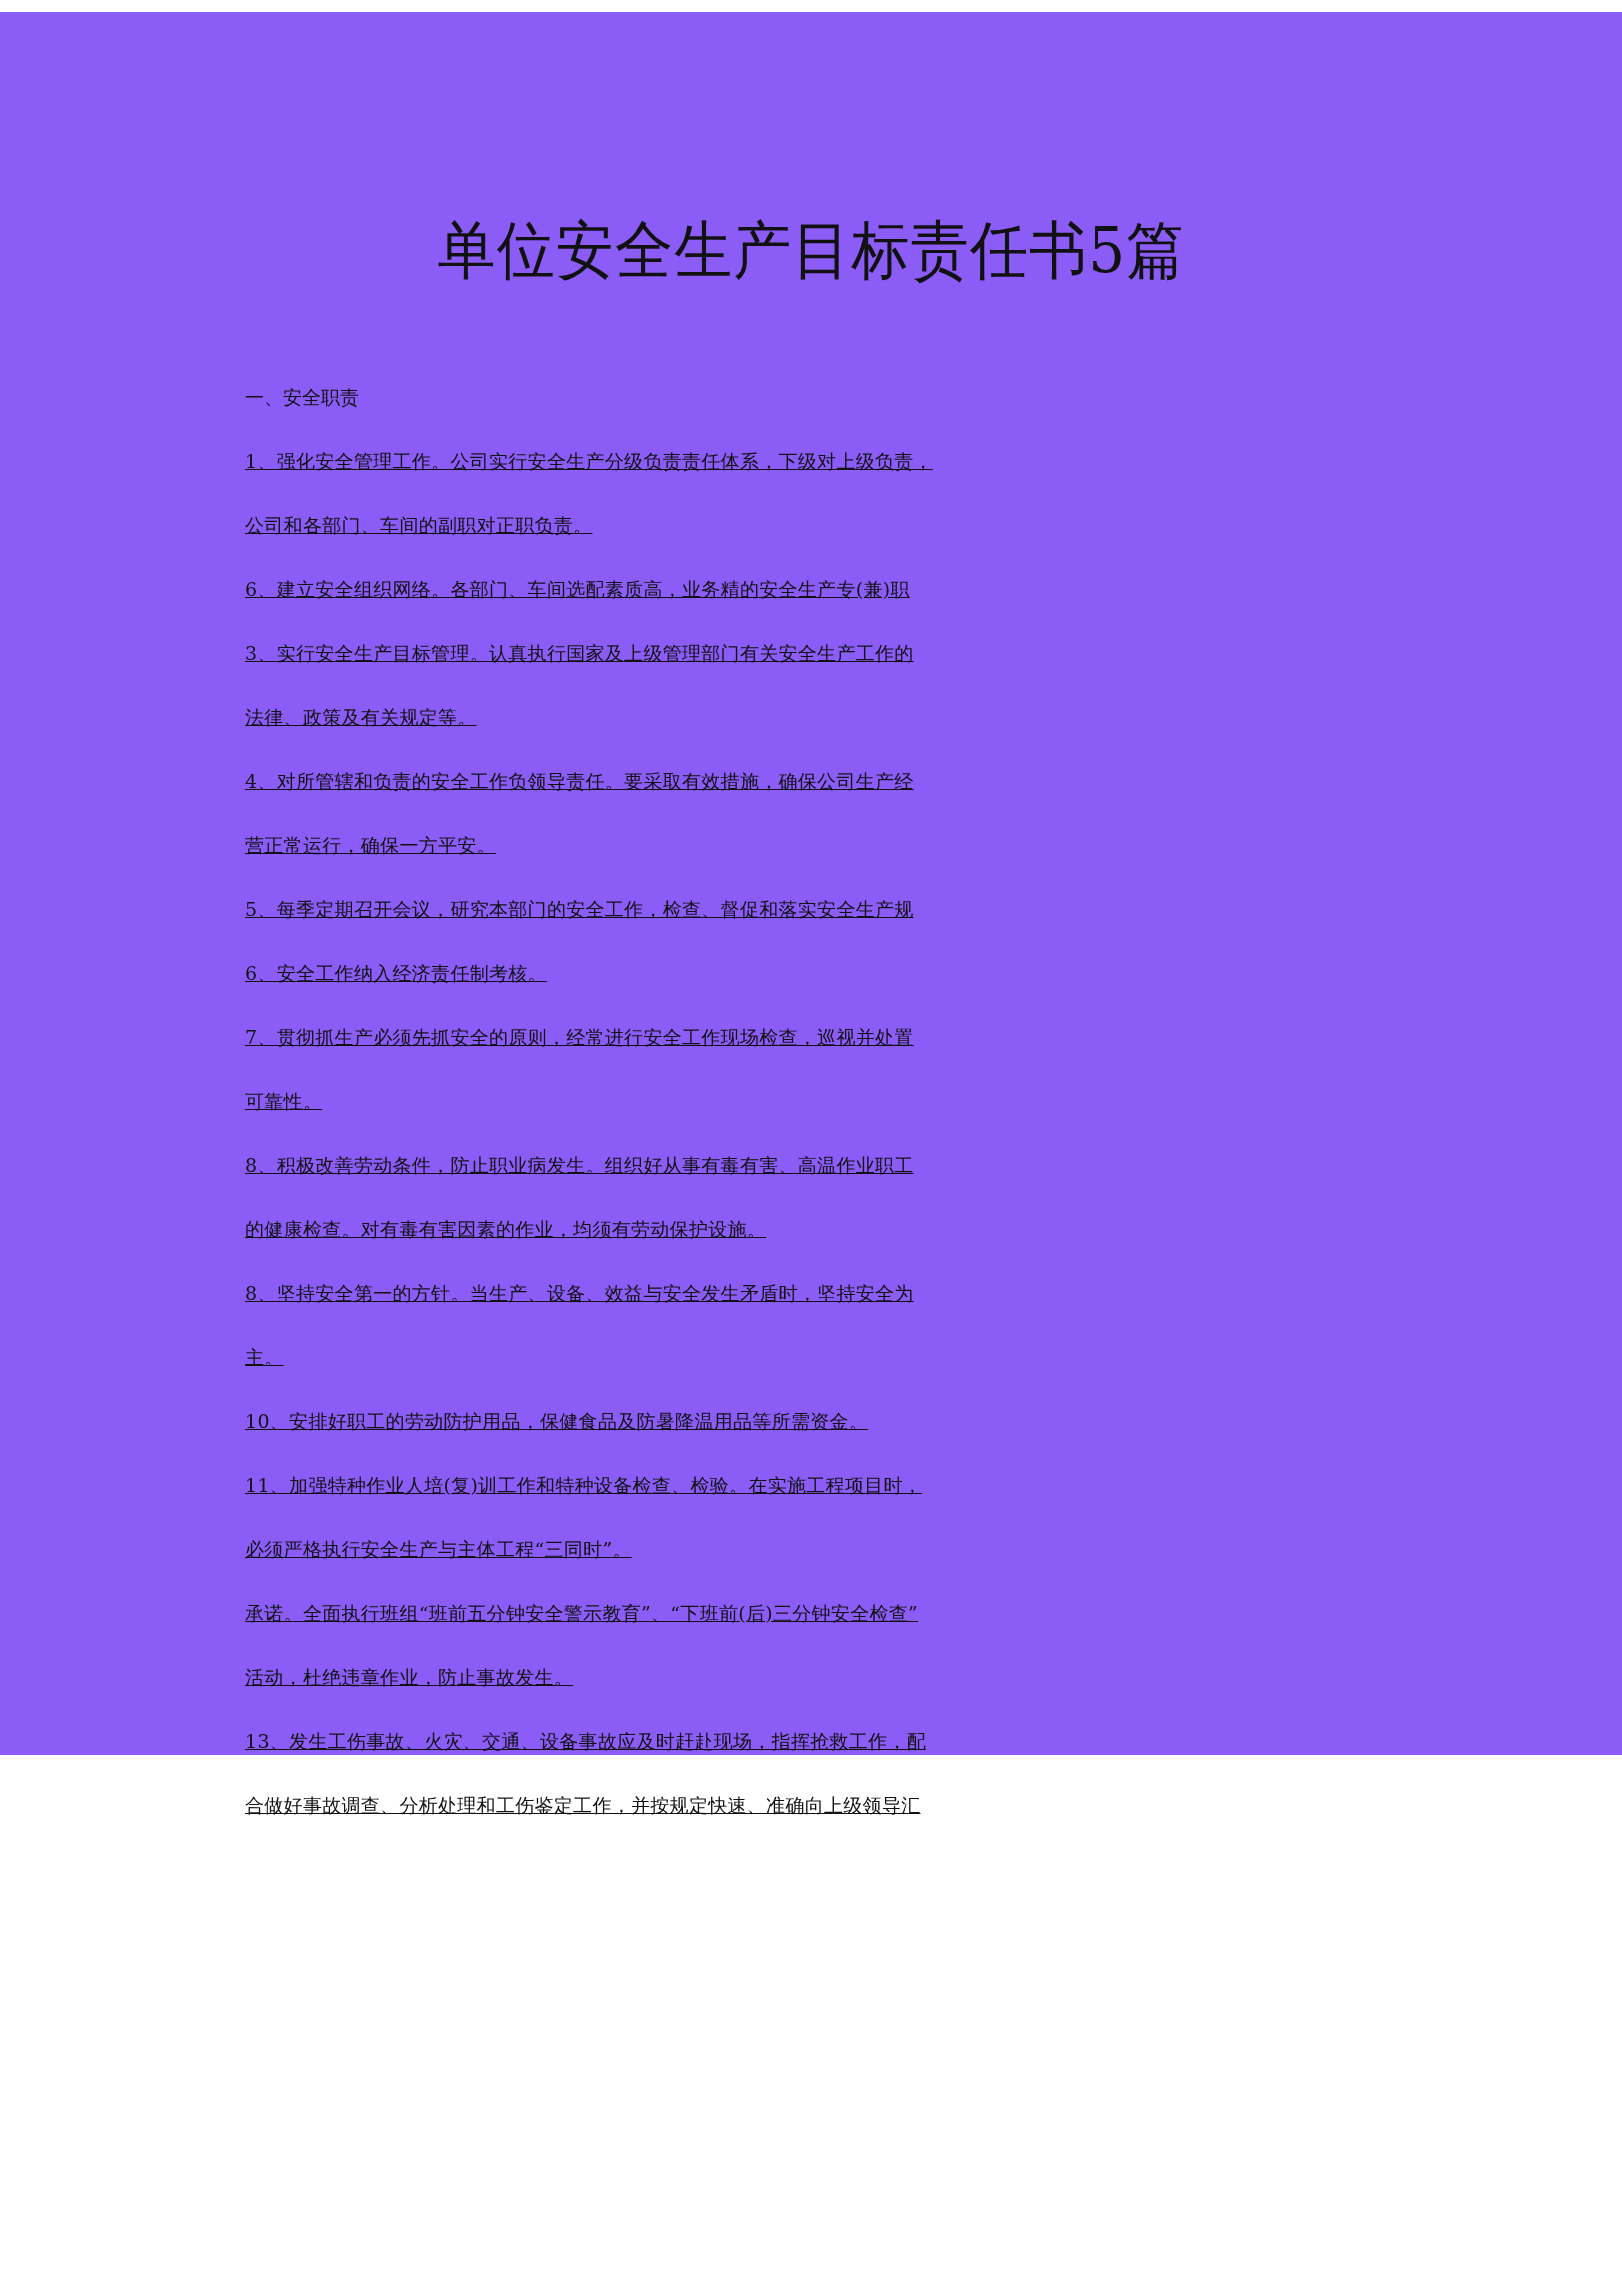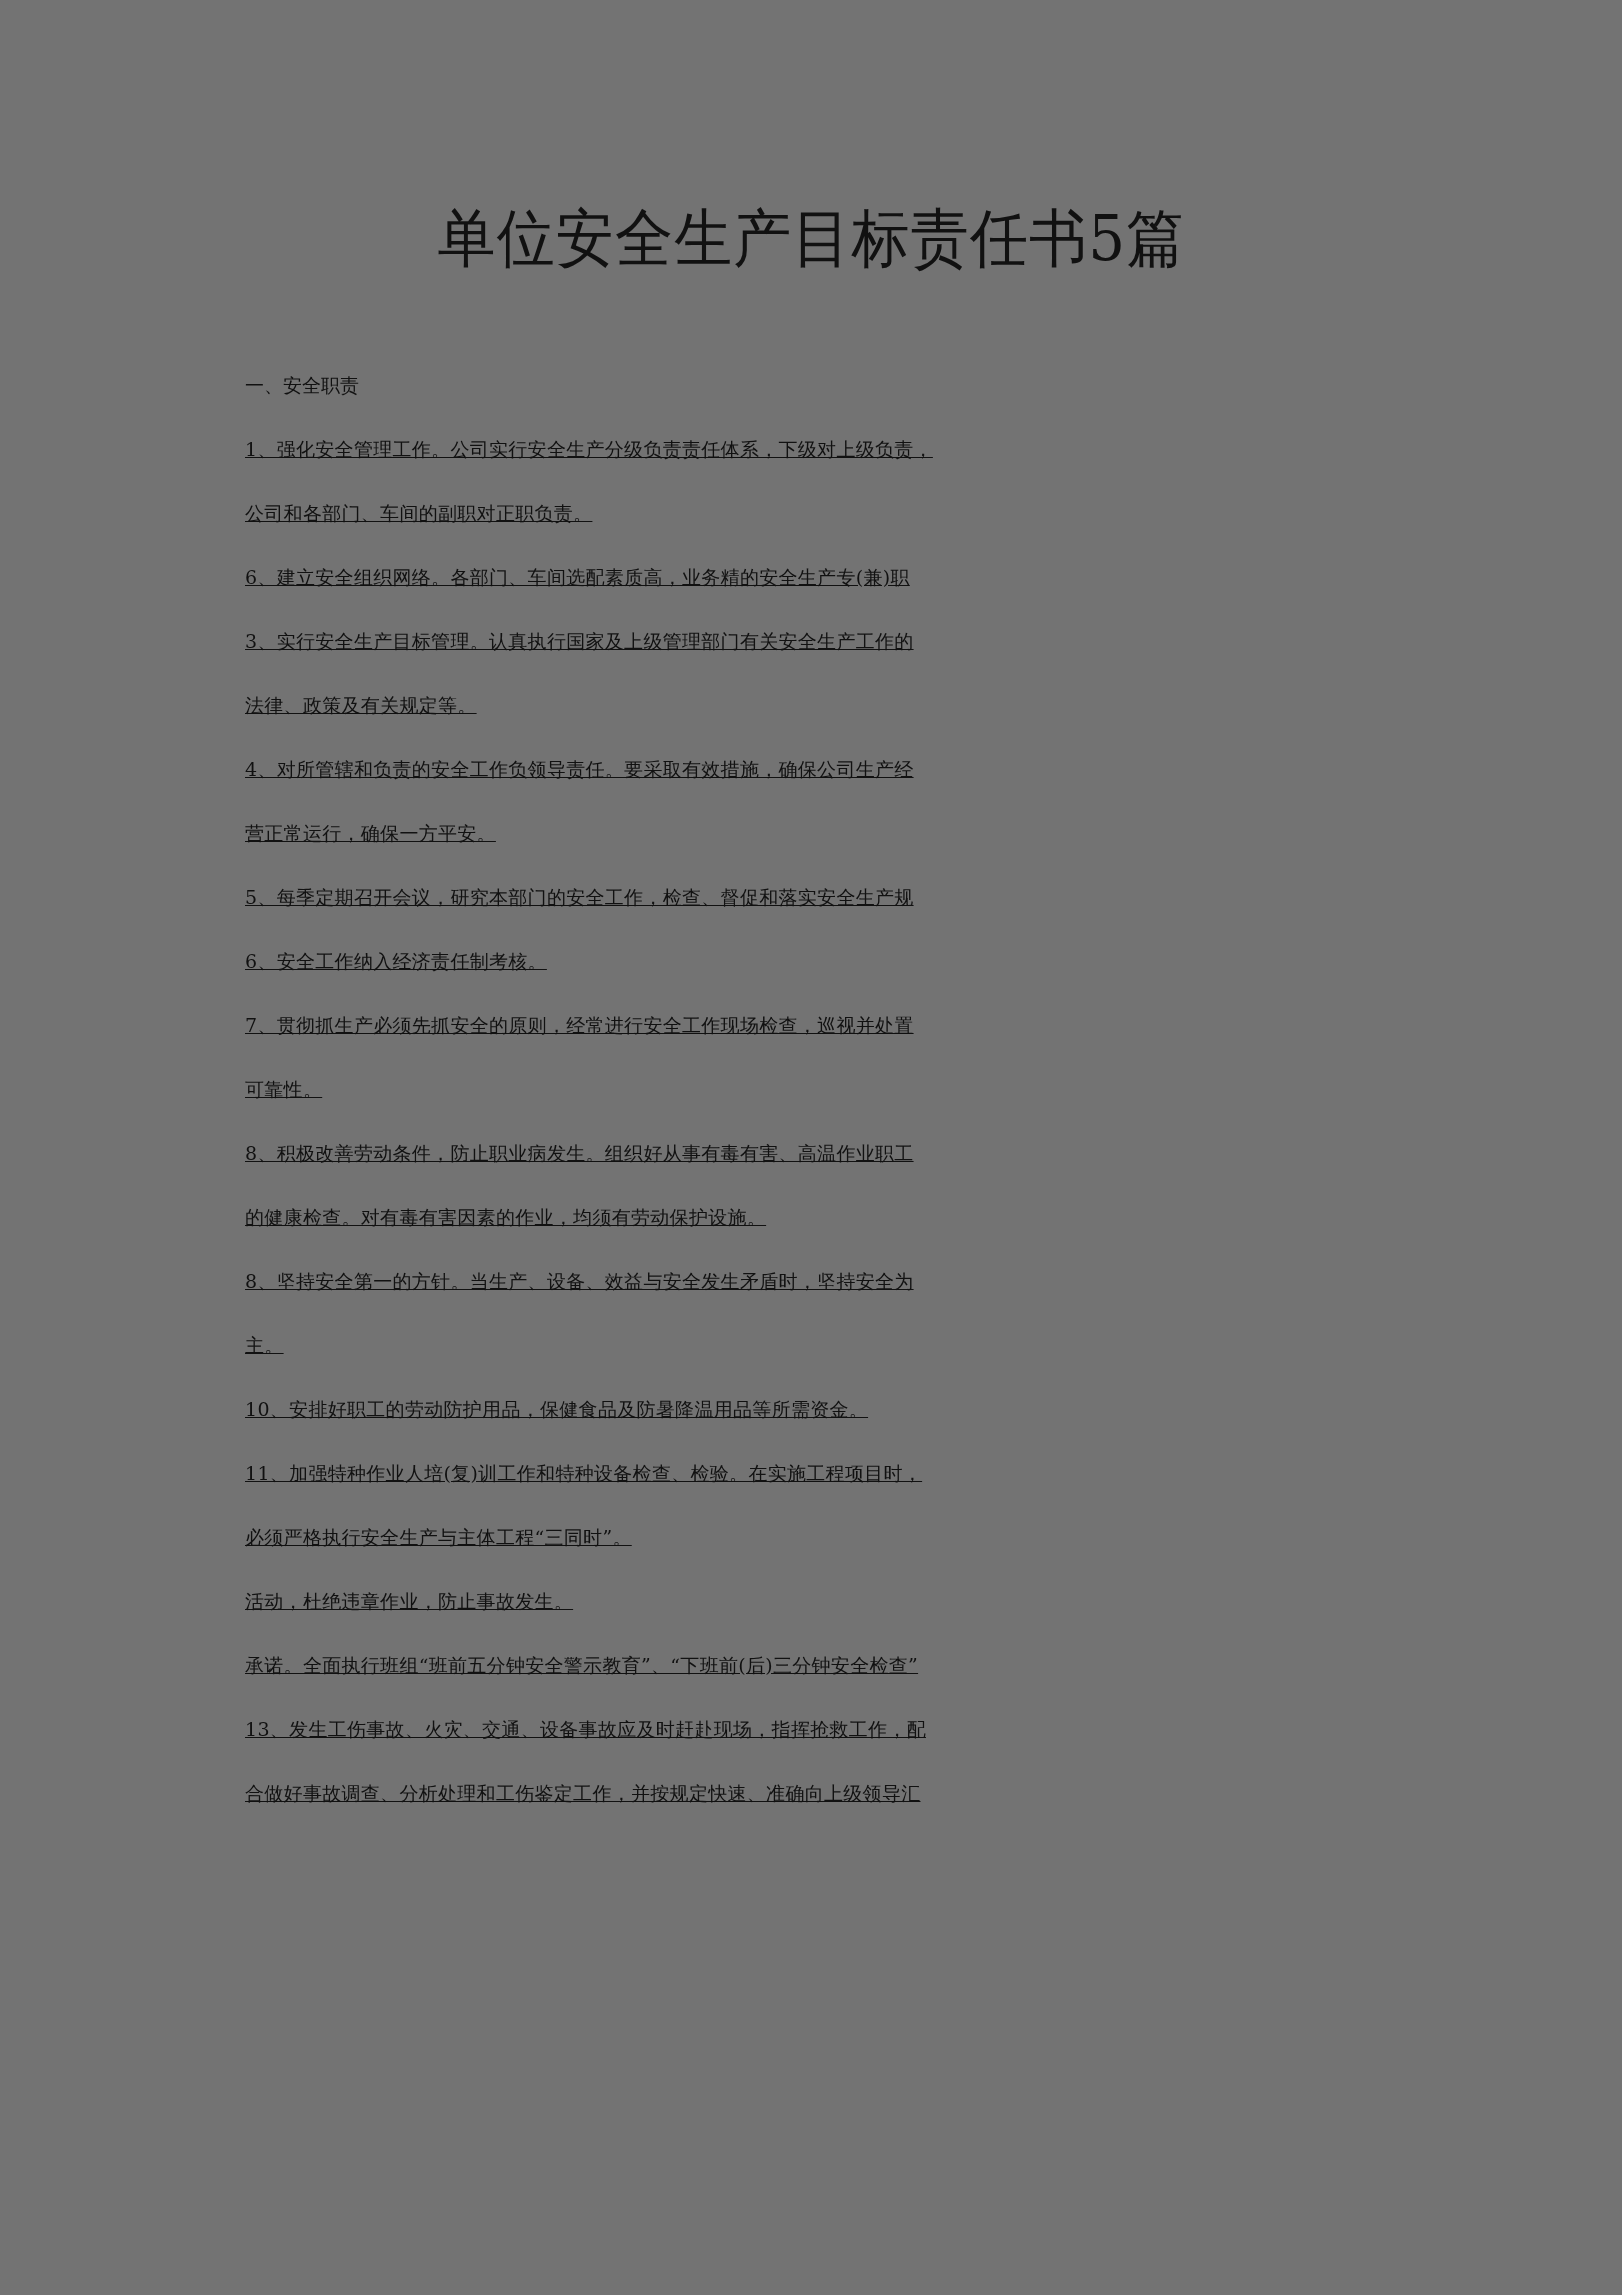--- a/index.html
+++ b/index.html
@@ -1,19 +1,19 @@
 <!DOCTYPE html>
 <html style="font-size:10.5px"><head>
   <meta charset="utf-8">
   <style>
     html, body { margin: 0; padding: 0; background: #ffffff; }
     body { width: 1623px; height: 2295px; position: relative; overflow: hidden; }
     .page {
-      position: absolute; left: 0; top: 0; width: 1623px; height: 2295px;
-      background: #737373; color: #111111;
+      position: absolute; left: 0; top: 12px; width: 1623px; height: 1743px;
+      background: #8b5cf6; color: #111111;
       font-family: "DejaVu Serif", "Liberation Serif", serif;
     }
     .title {
       position: absolute; left: 0; width: 1623px; top: 196px;
       text-align: center; font-size: 63px; line-height: 85px; letter-spacing: 1.3px;
       font-family: "DejaVu Serif", "Liberation Serif", serif;
       transform: scaleX(0.92);
     }
     .body {
       position: absolute; left: 245px; top: 353px; width: 1152px;
@@ -41,19 +41,19 @@
     <span class="line para-line">6、安全工作纳入经济责任制考核。</span>
     <span class="line para-line">7、贯彻抓生产必须先抓安全的原则，经常进行安全工作现场检查，巡视并处置</span>
     <span class="line para-line">可靠性。</span>
     <span class="line para-line">8、积极改善劳动条件，防止职业病发生。组织好从事有毒有害、高温作业职工</span>
     <span class="line para-line">的健康检查。对有毒有害因素的作业，均须有劳动保护设施。</span>
     <span class="line para-line">8、坚持安全第一的方针。当生产、设备、效益与安全发生矛盾时，坚持安全为</span>
     <span class="line para-line">主。</span>
     <span class="line para-line">10、安排好职工的劳动防护用品，保健食品及防暑降温用品等所需资金。</span>
     <span class="line para-line">11、加强特种作业人培(复)训工作和特种设备检查、检验。在实施工程项目时，</span>
     <span class="line para-line">必须严格执行安全生产与主体工程“三同时”。</span>
+    <span class="line para-line">承诺。全面执行班组“班前五分钟安全警示教育”、“下班前(后)三分钟安全检查”</span>
     <span class="line para-line">活动，杜绝违章作业，防止事故发生。</span>
-    <span class="line para-line">承诺。全面执行班组“班前五分钟安全警示教育”、“下班前(后)三分钟安全检查”</span>
     <span class="line para-line">13、发生工伤事故、火灾、交通、设备事故应及时赶赴现场，指挥抢救工作，配</span>
     <span class="line para-line">合做好事故调查、分析处理和工伤鉴定工作，并按规定快速、准确向上级领导汇</span>
   </div>
 </div>
 
 
 </body></html>

